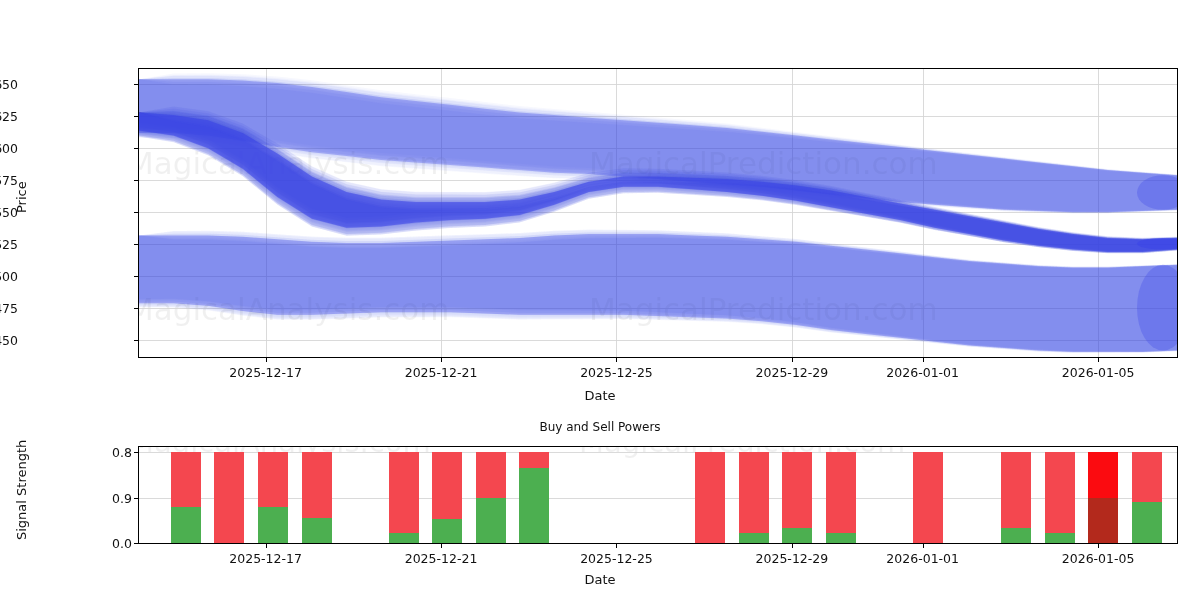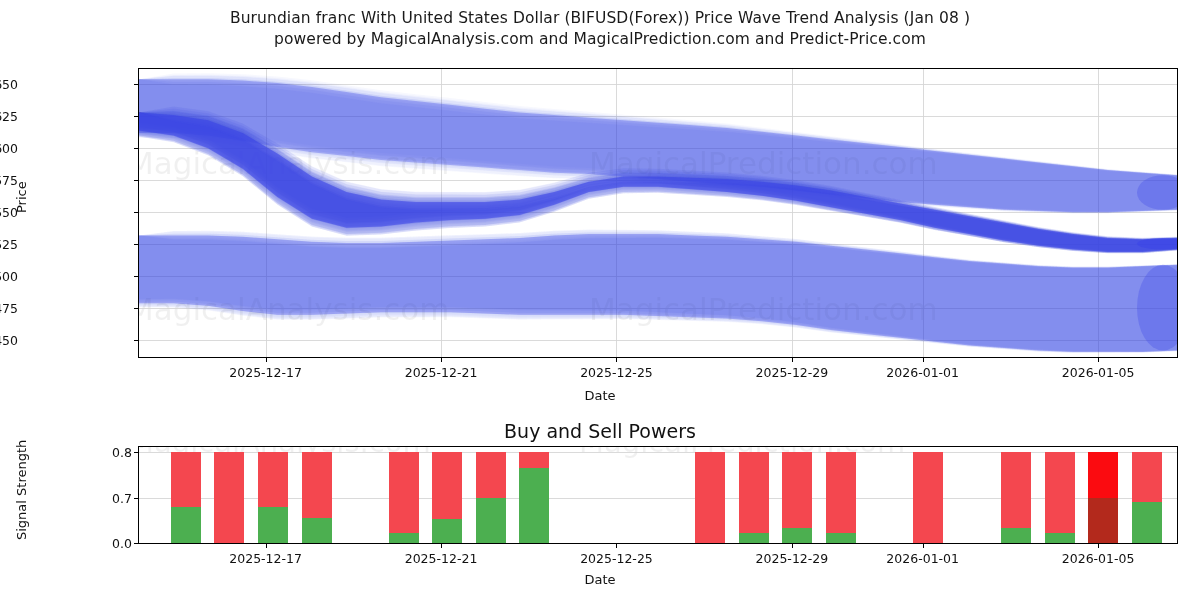--- a/index.html
+++ b/index.html
@@ -39,44 +39,40 @@
   .axis-title{position:absolute;font-size:13px;color:#111;}
   #price-ylabel{left:14px;top:213px;transform:rotate(-90deg);transform-origin:left top;
                 font-size:13px;white-space:nowrap;}
   #power-ylabel{left:14px;top:540px;transform:rotate(-90deg);transform-origin:left top;
                 font-size:13px;white-space:nowrap;}
   #price-xlabel{left:0;top:388px;width:1200px;text-align:center;}
   #power-xlabel{left:0;top:572px;width:1200px;text-align:center;}
 
   
   #power-title{position:absolute;left:0;top:420px;width:1200px;text-align:center;
-               font-size:19px;color:#111;}
+               font-size:12px;color:#111;}
 
   
   .wm{position:absolute;font-size:31px;color:#000;opacity:.055;
       white-space:nowrap;pointer-events:none;font-weight:400;}
   .wm-pw{position:absolute;font-size:29px;color:#000;opacity:.055;
       white-space:nowrap;pointer-events:none;}
 
   
   .bar{position:absolute;bottom:0;}
   .bar .seg-sell{position:absolute;left:0;width:100%;}
   .bar .seg-buy{position:absolute;left:0;width:100%;bottom:0;}
 
   svg{display:block;}
 </style>
 </head>
 <body>
 
 <div class="root">
 
-  <div class="title-block">
-    <div class="title-line">Burundian franc With United States Dollar (BIFUSD(Forex)) Price Wave Trend Analysis (Jan 08 )</div>
-    <div class="title-line">powered by MagicalAnalysis.com and MagicalPrediction.com and Predict-Price.com</div>
-  </div>
 
   <div class="panel" id="price-panel">
     <div class="clip" id="price-clip">
 
       <div class="wm" style="left:-12px;top:76px;">MagicalAnalysis.com</div>
       <div class="wm" style="left:450px;top:76px;">MagicalPrediction.com</div>
       <div class="wm" style="left:-12px;top:222px;">MagicalAnalysis.com</div>
       <div class="wm" style="left:450px;top:222px;">MagicalPrediction.com</div>
 
       <div id="price-grid">
@@ -280,21 +276,21 @@
           <div class="bar" style="left: 992.9px; width: 30px; height: 90.57px;">
             <div class="seg-sell" style="top: 0px; height: 49.81px; background: rgb(244, 71, 79);"></div>
             <div class="seg-buy" style="height: 40.75px; background: rgb(76, 175, 80);"></div>
           </div>
         </div>
     </div>
   </div>
   <div id="power-ticks">
       <div class="ytick-pw" style="left: 86px; top: 543px;">0.0</div>
       <div class="tickmark-y" style="left: 134px; top: 543px;"></div>
-      <div class="ytick-pw" style="left: 86px; top: 497.717px;">0.7</div>
+      <div class="ytick-pw" style="left: 86px; top: 497.717px;">0.9</div>
       <div class="tickmark-y" style="left: 134px; top: 497.717px;"></div>
       <div class="ytick-pw" style="left: 86px; top: 452.434px;">0.8</div>
       <div class="tickmark-y" style="left: 134px; top: 452.434px;"></div>
       <div class="xtick" style="left: 265.636px; top: 551px;">2025-12-17</div>
       <div class="tickmark" style="left: 265.636px; top: 544px;"></div>
       <div class="xtick" style="left: 441.058px; top: 551px;">2025-12-21</div>
       <div class="tickmark" style="left: 441.058px; top: 544px;"></div>
       <div class="xtick" style="left: 616.48px; top: 551px;">2025-12-25</div>
       <div class="tickmark" style="left: 616.48px; top: 544px;"></div>
       <div class="xtick" style="left: 791.902px; top: 551px;">2025-12-29</div>

